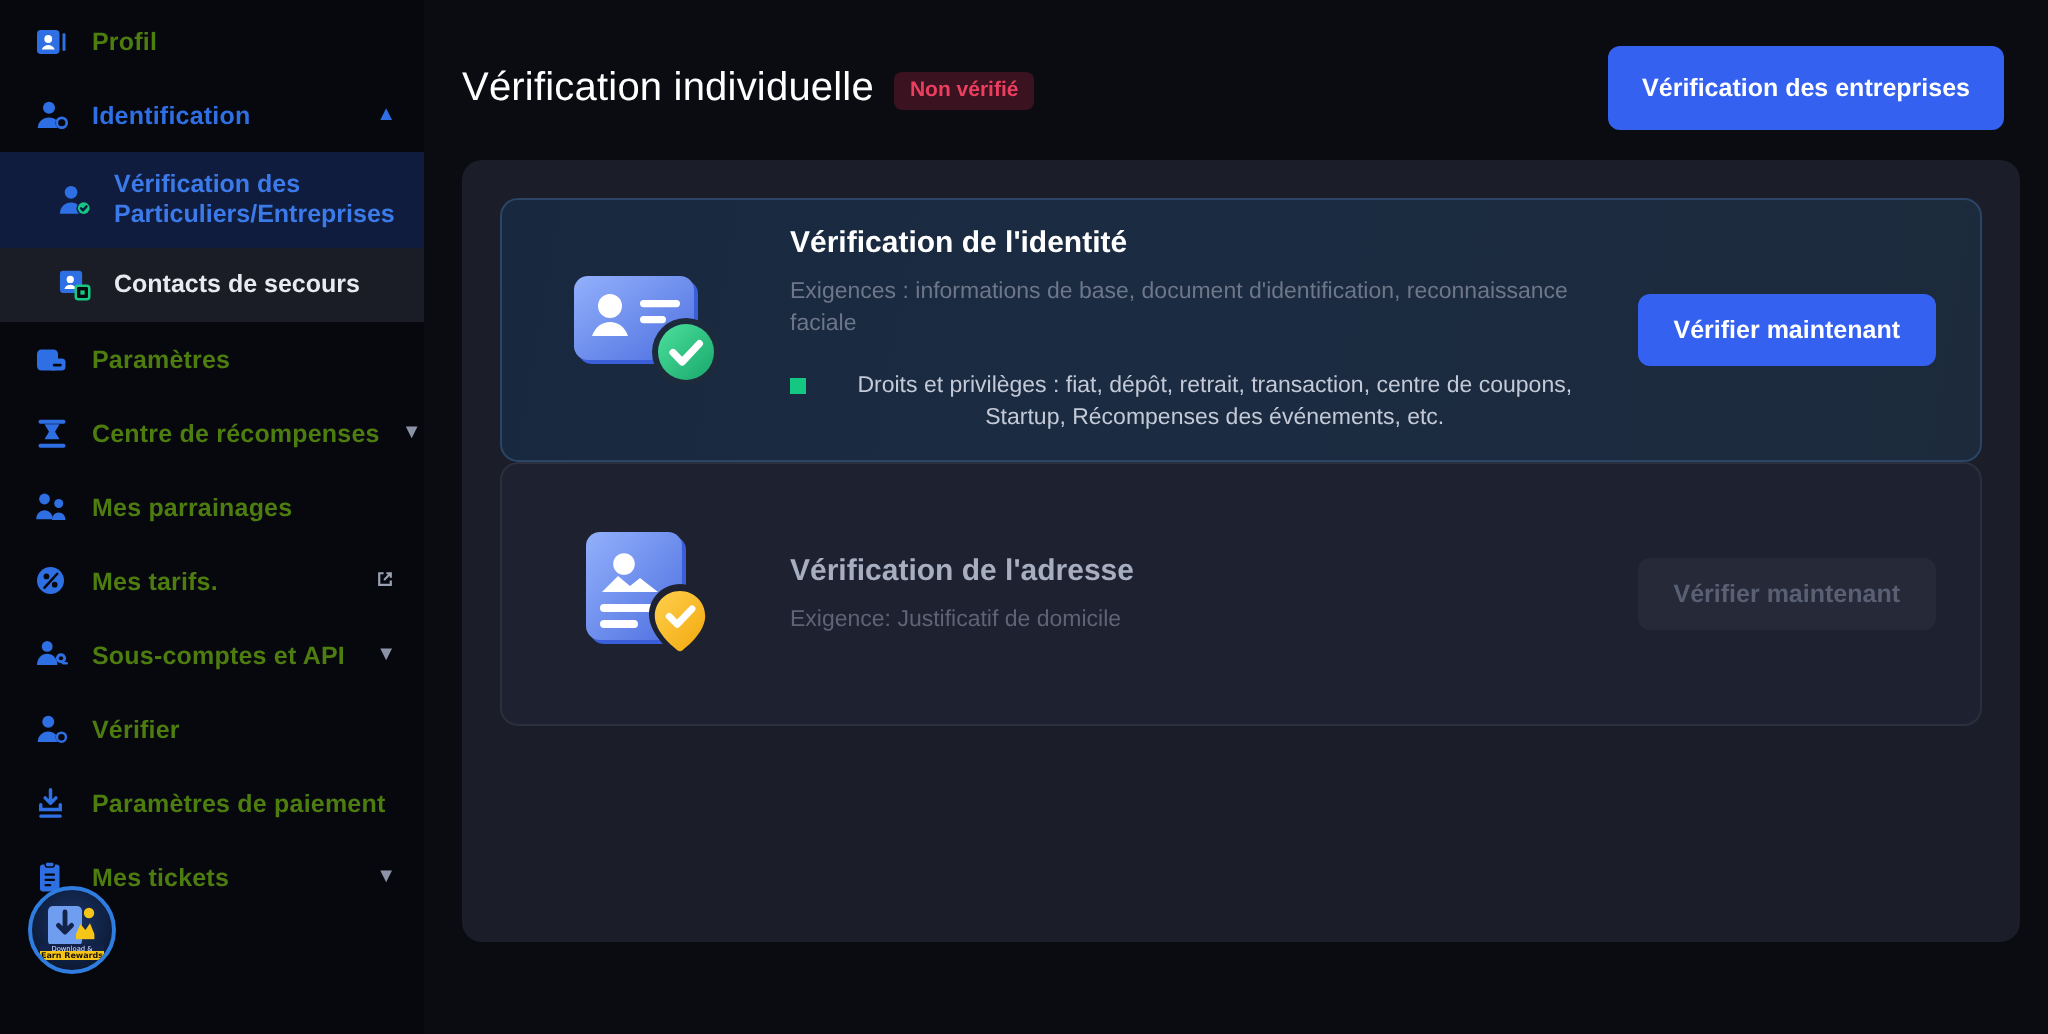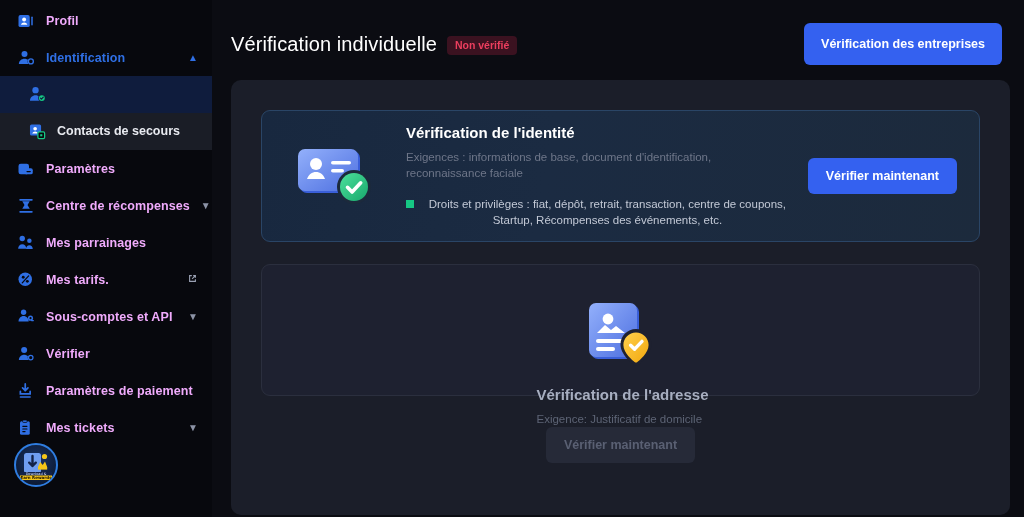--- a/index.html
+++ b/index.html
@@ -22,21 +22,21 @@
   .nav-item {
     display: flex; align-items: center;
     height: 37px;
     padding: 0 14px 0 16px;
     gap: 11px;
     cursor: pointer;
     position: relative;
   }
   .nav-item .ico { width: 19px; height: 19px; flex: 0 0 19px; display:flex; align-items:center; justify-content:center; }
   .nav-label {
-    font-size: 12.5px; color: #f0abfc; font-weight: 600;
+    font-size: 12.5px; color: #4d7c0f; font-weight: 600;
     letter-spacing: .1px; white-space: nowrap; flex: 1;
   }
   .nav-item.accent .nav-label { color: #2f6fe4; font-weight: 600; }
   .chev { color: #8c93a6; font-size: 10px; line-height: 1; }
   .chev.up { color: #2f6fe4; }
   .extlink { color: #9aa1b3; font-size: 11px; }
 
   .sub-item {
     display: flex; align-items: center;
     padding: 9px 14px 9px 28px;
@@ -75,41 +75,40 @@
     background: #3461f0; color: #fff;
     font-size: 12.5px; font-weight: 700;
     padding: 14px 17px; border: none; border-radius: 6px;
     cursor: pointer; font-family: inherit; white-space: nowrap;
   }
 
   .panel {
     margin: 14px 14px 0 19px;
     background: #1b1e29;
     border-radius: 10px;
-    height: 435px;
-    padding: 30px;
+    height: 391px;
+    padding: 19px;
   }
 
   .card {
     border-radius: 9px;
     display: flex; align-items: center;
     padding: 17px 22px;
     position: relative;
   }
   .card.identity {
     background: linear-gradient(100deg, #18283f 0%, #1b2b42 40%, #1c2a3c 100%);
     border: 1px solid #2a4566;
     height: 132px;
   }
   .card.address {
     background: #1e2130;
     border: 1px solid #2b2f3e;
     height: 132px;
-    margin-top: 22px;
-    flex-direction: column;
+    margin-top: 0;
   }
   .card-illus { width: 104px; flex: 0 0 104px; display: flex; align-items: center; justify-content: center; }
   .card-body { flex: 1; padding-left: 18px; padding-right: 14px; }
   .card-title { font-size: 15px; font-weight: 700; color: #ffffff; margin-bottom: 8px; }
   .card.address .card-title { color: #a7aec0; }
   .card-sub { font-size: 11.5px; color: #6e7689; line-height: 16px; }
   .card.address .card-sub { color: #5d6475; }
   .perks { display: flex; margin-top: 15px; gap: 7px; text-align: center; }
   .bullet { width: 8px; height: 8px; background: #16c784; flex: 0 0 8px; margin-top: 4px; }
   .perks-text { font-size: 11.5px; color: #c3c9d6; line-height: 16.5px; max-width: 400px; }
@@ -158,20 +157,21 @@
     <div class="sub-item active">
       <span class="ico">
         <svg width="19" height="19" viewBox="0 0 24 24">
             <circle cx="9.5" cy="6.5" r="4" fill="#2f6fe4"></circle>
             <path d="M2.5 20c0-4.2 3.2-7 7-7s7 2.8 7 7z" fill="#2f6fe4"></path>
             <circle cx="17.5" cy="16.5" r="4.6" fill="#0f1c3d"></circle>
             <circle cx="17.5" cy="16.5" r="3.7" fill="#16c784"></circle>
             <path d="M15.8 16.6l1.2 1.3 2.3-2.5" stroke="#0f1c3d" stroke-width="1.5" fill="none" stroke-linecap="round" stroke-linejoin="round"></path>
           </svg>
       </span>
+      <span class="sub-label">Vérification des Particuliers/Entreprises</span>
     </div>
 
     <div class="sub-item hover">
       <span class="ico">
         <svg width="19" height="19" viewBox="0 0 24 24">
             <rect x="2.5" y="3" width="14" height="14" rx="2" fill="#2f6fe4"></rect>
             <circle cx="9" cy="8.5" r="2.3" fill="#fff"></circle>
             <path d="M5.3 14.5c.6-1.7 2.1-2.6 3.7-2.6s3.1.9 3.7 2.6z" fill="#fff"></path>
             <rect x="12.5" y="12.5" width="8.5" height="8.5" rx="1.6" fill="#07080d" stroke="#16c784" stroke-width="1.6"></rect>
             <rect x="15.4" y="15.4" width="2.7" height="2.7" fill="#16c784"></rect>

